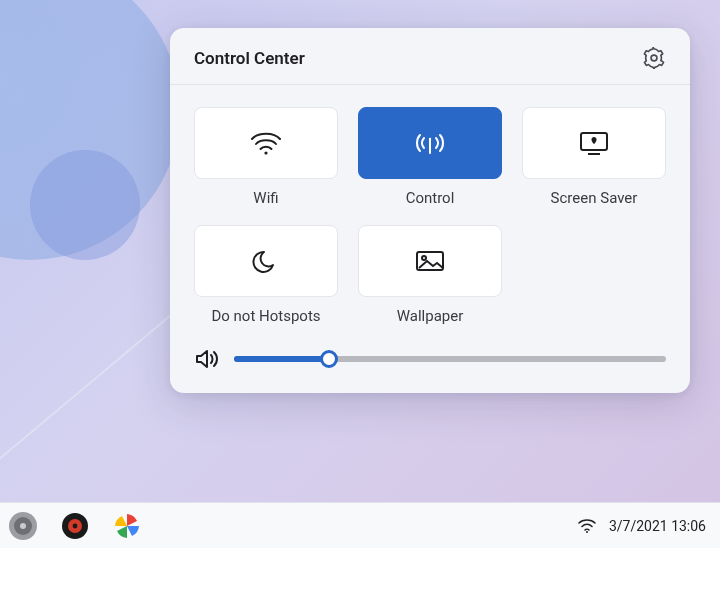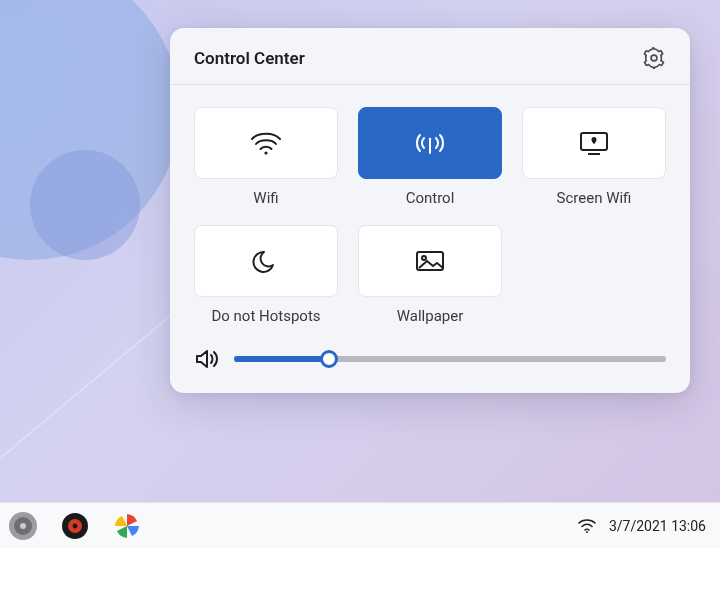--- a/index.html
+++ b/index.html
@@ -188,21 +188,21 @@
       </div>
 
       <div class="tile-wrap">
         <div class="tile">
           <svg width="36" height="28" viewBox="0 0 36 28" fill="none" stroke="#1f1f22" stroke-width="2">
             <rect x="5" y="4" width="26" height="17" rx="2"></rect>
             <line x1="12" y1="25" x2="24" y2="25"></line>
             <path d="M18 8 C16.5 8 15.5 9 15.5 10.5 C15.5 13 18 15 18 15 C18 15 20.5 13 20.5 10.5 C20.5 9 19.5 8 18 8 Z" fill="#1f1f22" stroke="none"></path>
           </svg>
         </div>
-        <div class="tile-label">Screen Wifi</div>
+        <div class="tile-label">Screen Saver</div>
       </div>
 
       <div class="tile-wrap">
         <div class="tile">
           <svg width="28" height="28" viewBox="0 0 28 28" fill="none" stroke="#1f1f22" stroke-width="2">
             <path d="M21 18 A10 10 0 1 1 12 5 A7.5 7.5 0 0 0 21 18 Z" stroke-linejoin="round"></path>
           </svg>
         </div>
         <div class="tile-label">Do not Hotspots</div>
       </div>

